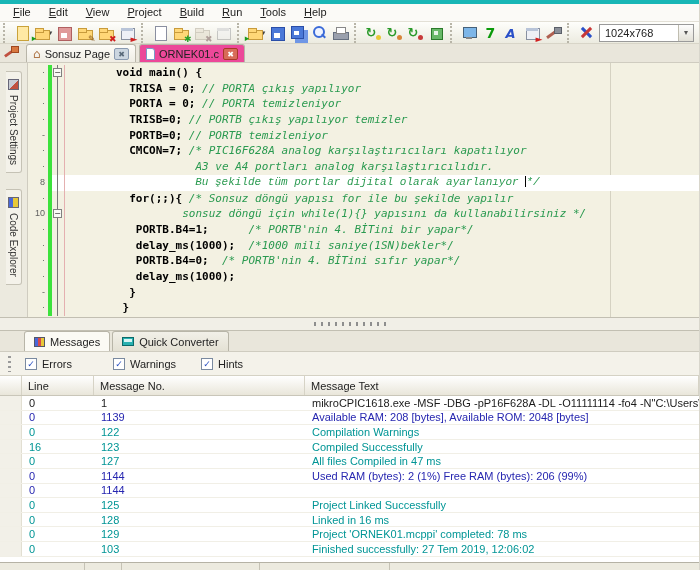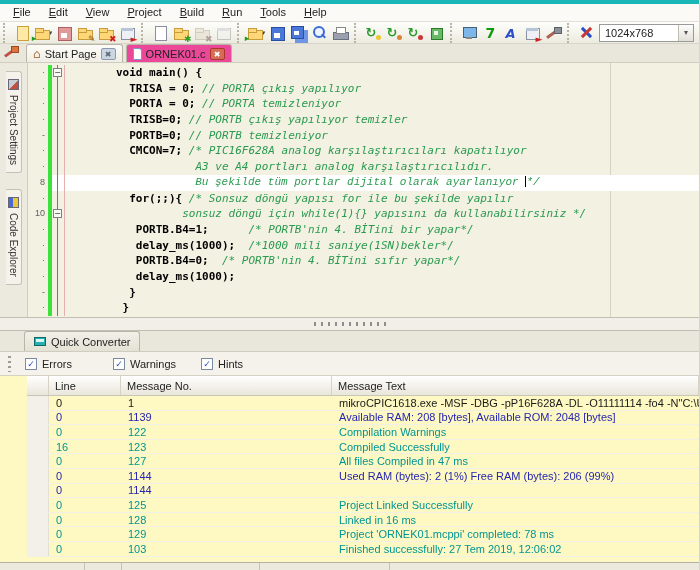--- a/index.html
+++ b/index.html
@@ -148,21 +148,21 @@
   .ic-conv::before { content:""; position:absolute; left:1px; top:1px; right:1px; height:3px; background:#d8f4f4; }
 
   .filterbar { height:24px; background:#f4f2ea; border-bottom:1px solid #d5d2c5;
                display:flex; align-items:center; padding-left:8px; }
   .filterbar .fgrip { width:3px; height:16px; margin-right:14px;
                background:repeating-linear-gradient(#9a9a9a 0 2px,transparent 2px 5px); }
   .fitem { display:flex; align-items:center; gap:5px; width:88px; }
   .cbox { width:12px; height:12px; background:#fff; border:1px solid #7a8aa0; font-size:9px; line-height:11px;
           text-align:center; color:#2a50c0; font-family:"DejaVu Sans",sans-serif; }
 
-  .msgtable { flex:1; display:flex; flex-direction:column; background:#fef9c3;padding-left:27px; }
+  .msgtable { flex:1; display:flex; flex-direction:column; background:#ffffff; }
   .mhead { height:20px; display:flex; background:linear-gradient(#ffffff,#e9e6da);
            border-bottom:1px solid #c9c6b9; align-items:center; flex:none; }
   .mhead .hc { border-right:1px solid #d6d3c6; height:100%; display:flex; align-items:center; padding-left:6px; }
   .c0 { width:22px; flex:none; }
   .c1 { width:72px; flex:none; }
   .c2 { width:211px; flex:none; }
   .c3 { flex:1; }
   .mrows { flex:1; overflow:hidden; }
   .mrow { height:14.6px; display:flex; align-items:center; border-bottom:1px solid #f1efe6; }
   .mrow .c0 { background:#f2f0e8; border-right:1px solid #e2dfd2; height:100%; }
@@ -302,21 +302,21 @@
     <div class="combo">
       <span class="val">1024x768</span>
       <span class="cbtn">▾</span>
     </div>
   </div>
 
   <div class="tabrow" id="tabrow">
     <span class="trowicon"></span>
   <div class="dtab">
         <span class="homeglyph">⌂</span>
-        <span>Start Page</span>
+        <span>Sonsuz Page</span>
         <span class="closebtn close-gray">✖</span>
       </div>
       <div class="dtab active">
         <span class="fileglyph"></span>
         <span>ORNEK01.c</span>
         <span class="closebtn close-red">✖</span>
       </div>
     </div>
 
   <div class="main">
@@ -481,20 +481,24 @@
           </div>
         </div>
       </div>
   </div>
 
   <div class="splitter">
     <div class="grip"></div>
   </div>
 
   <div class="msgtabs" id="msgtabs">
+      <div class="mtab active">
+        <span class="ic-msggrid"></span>
+        <span>Messages</span>
+      </div>
       <div class="mtab">
         <span class="ic-conv"></span>
         <span>Quick Converter</span>
       </div>
     </div>
 
   <div class="filterbar" id="filterbar">
     <span class="fgrip"></span>
   <span class="fitem">
         <span class="cbox">✓</span>

